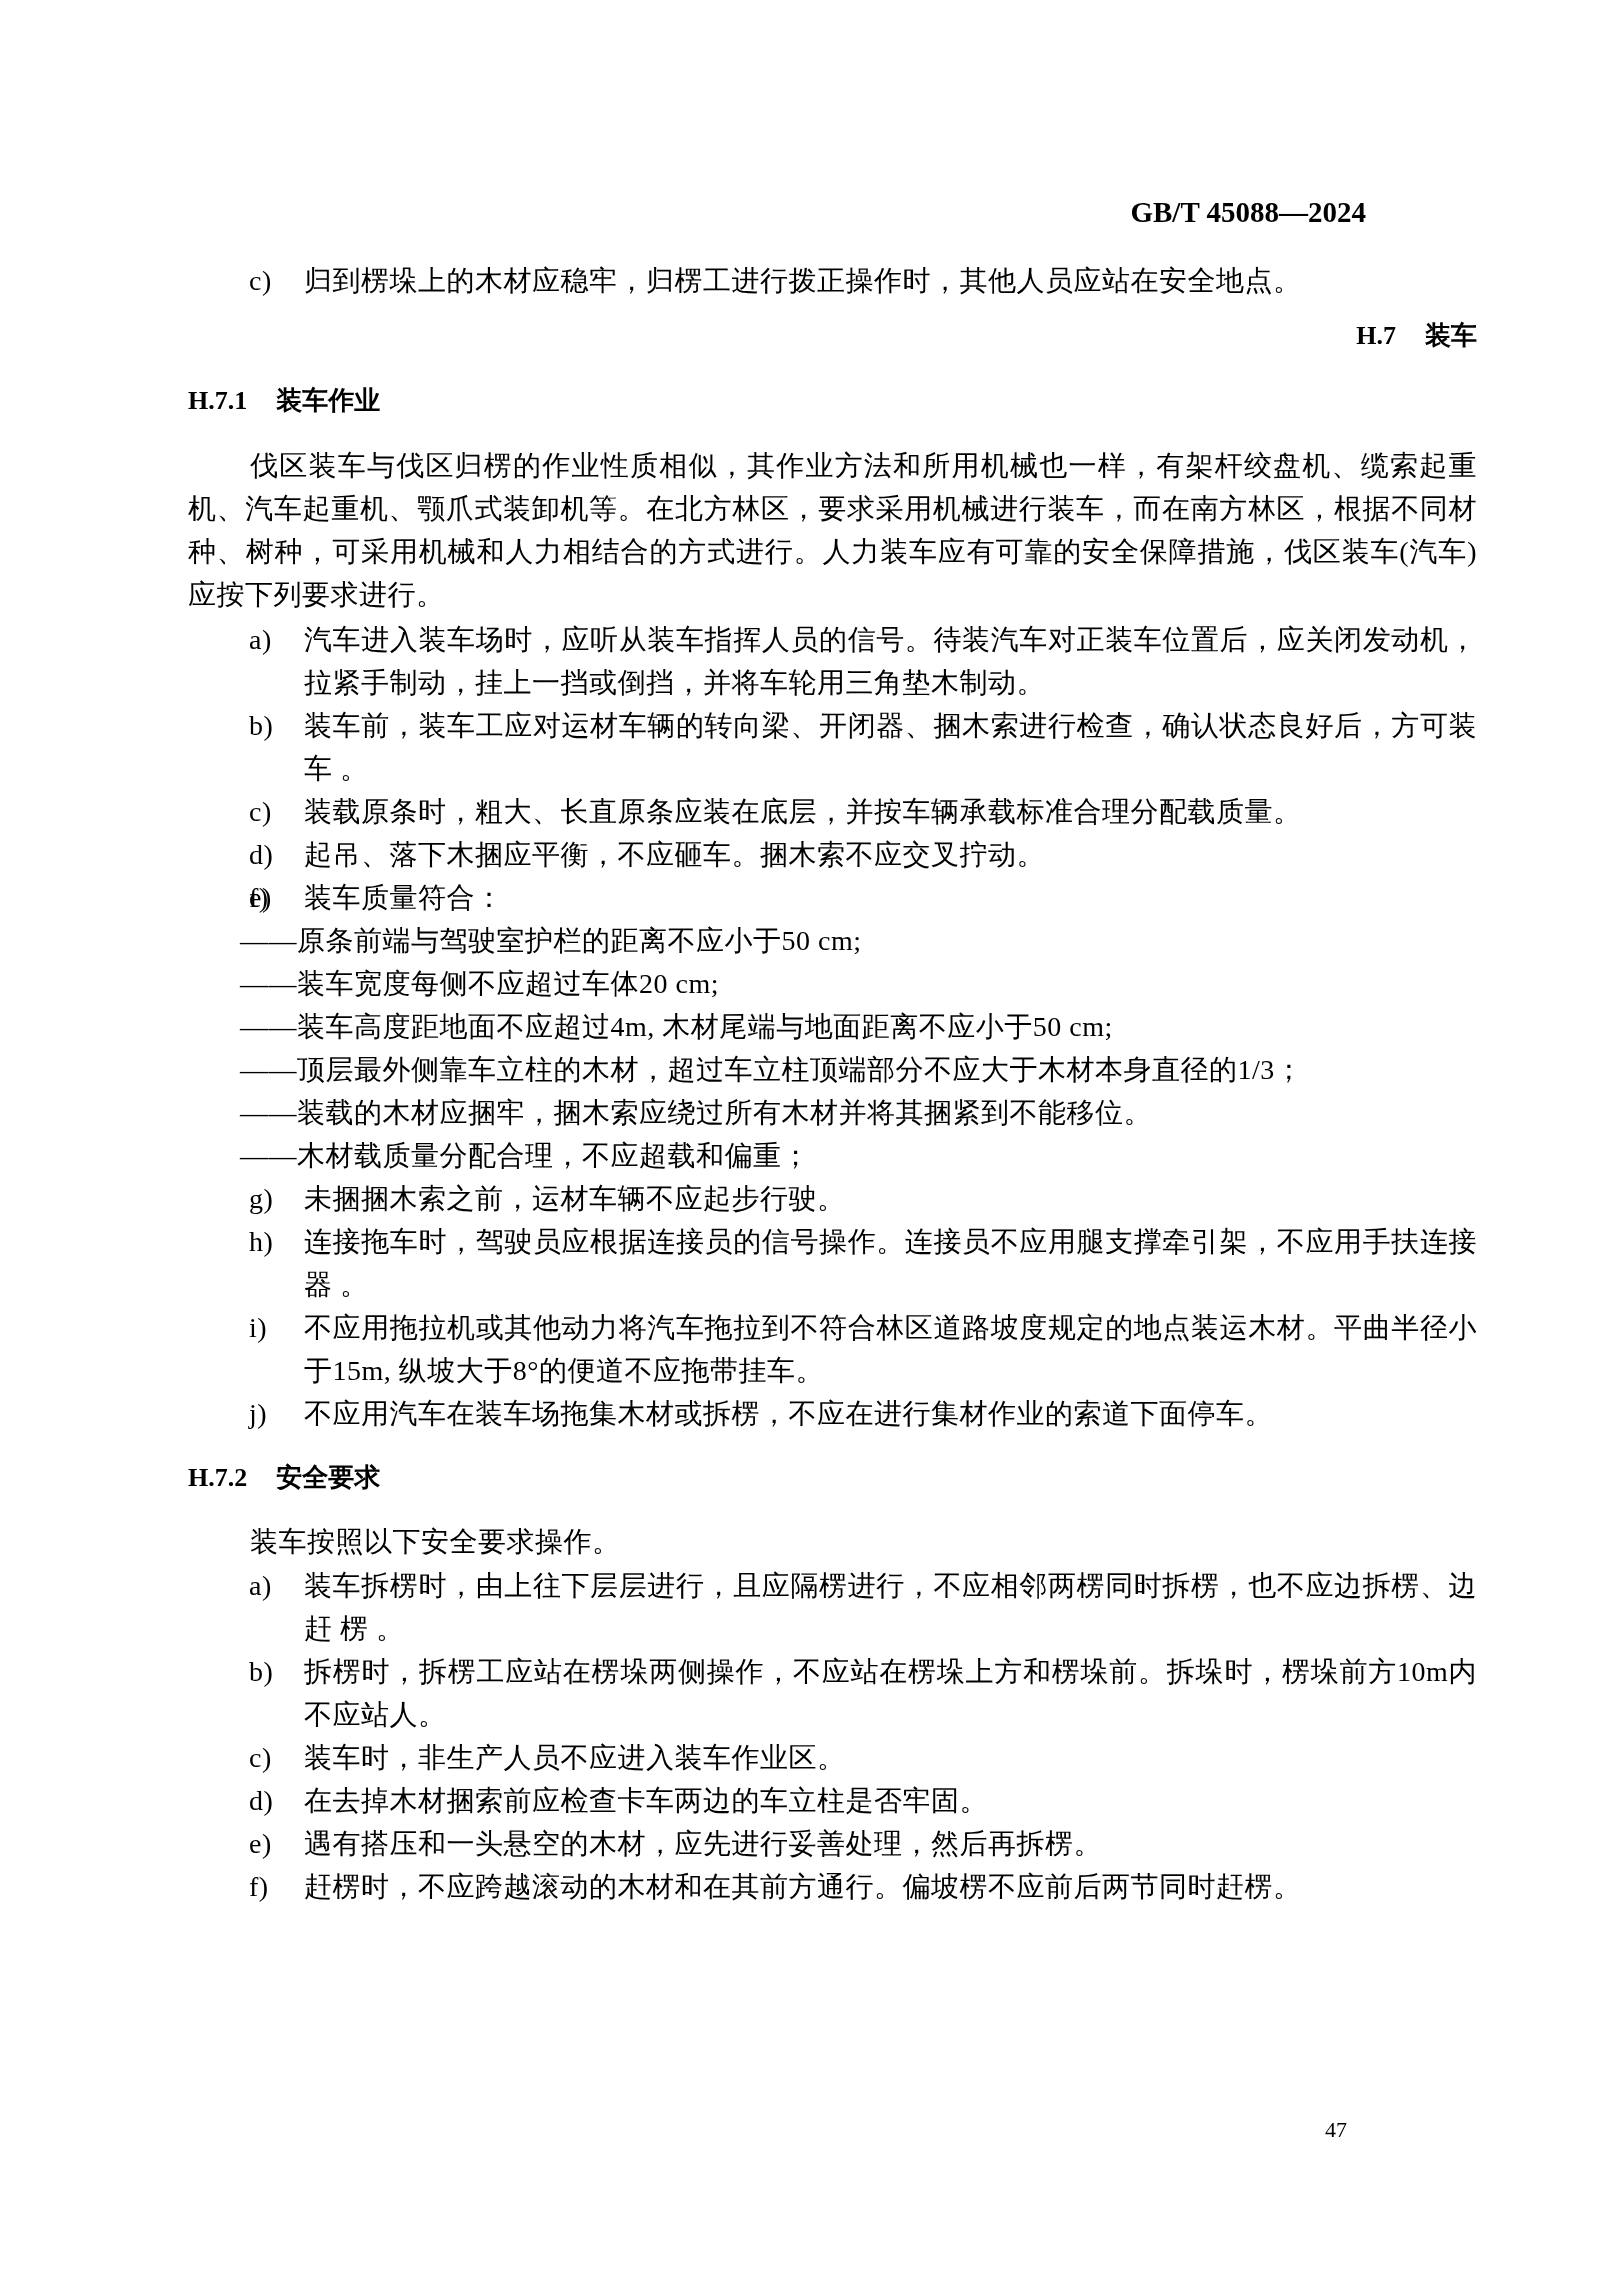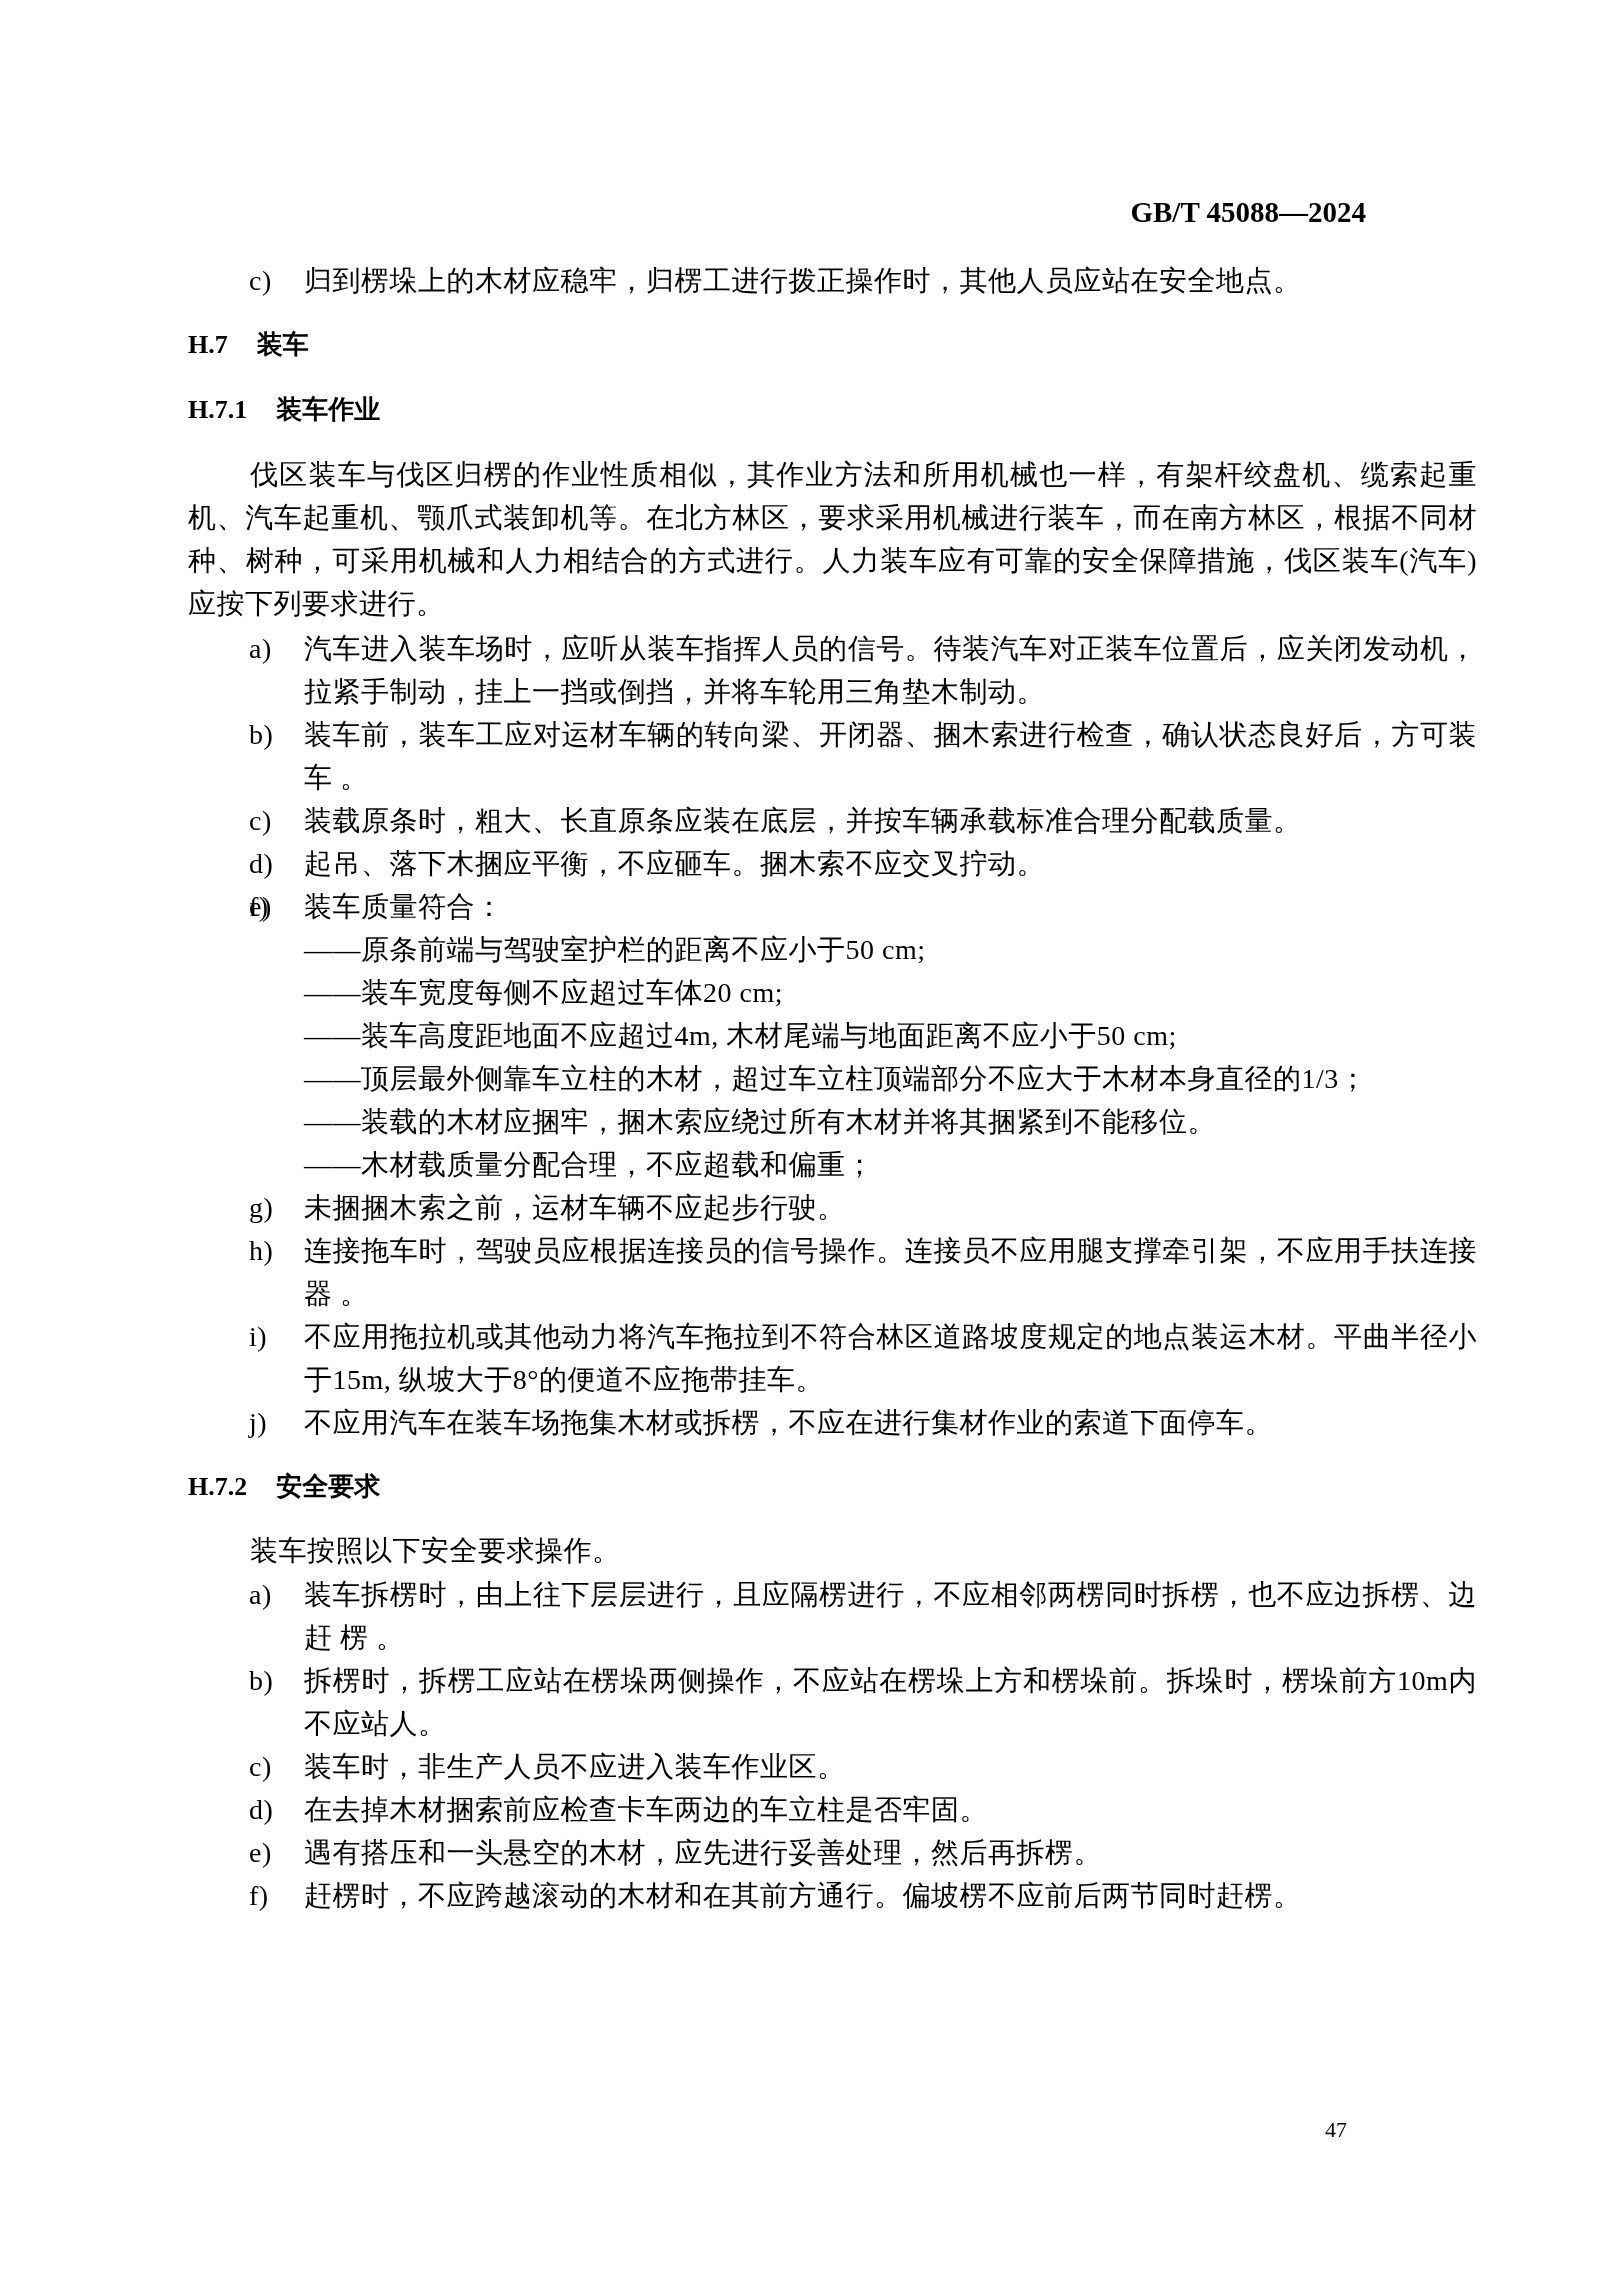--- a/index.html
+++ b/index.html
@@ -41,23 +41,23 @@
     text-align: left;
   }
   .heading .num {
     font-family: "Liberation Serif", serif;
     font-weight: bold;
     margin-right: 29px;
   }
   .para { text-indent: 62px; }
   .li { position: relative; padding-left: 116px; }
   .li .marker { position: absolute; left: 61px; top: 0; }
-  .dash-item { margin-left: 116px; }
+  .dash-item { margin-left: 52px; }
   .mt-intro   { margin-top: 259px; }
-  .mt-h7      { margin-top: 21px; }
+  .mt-h7      { margin-top: 12px; text-align: right; }
   .mt-h71     { margin-top: 22px; }
   .mt-para1   { margin-top: 22px; }
   .mt-list1   { margin-top: 2.1px; }
   .mt-h72     { margin-top: 21.4px; }
   .mt-para2   { margin-top: 21px; }
   .mt-list2   { margin-top: 1px; }
   .page-num {
     position: absolute;
     top: 2117px;
     right: 185px;

